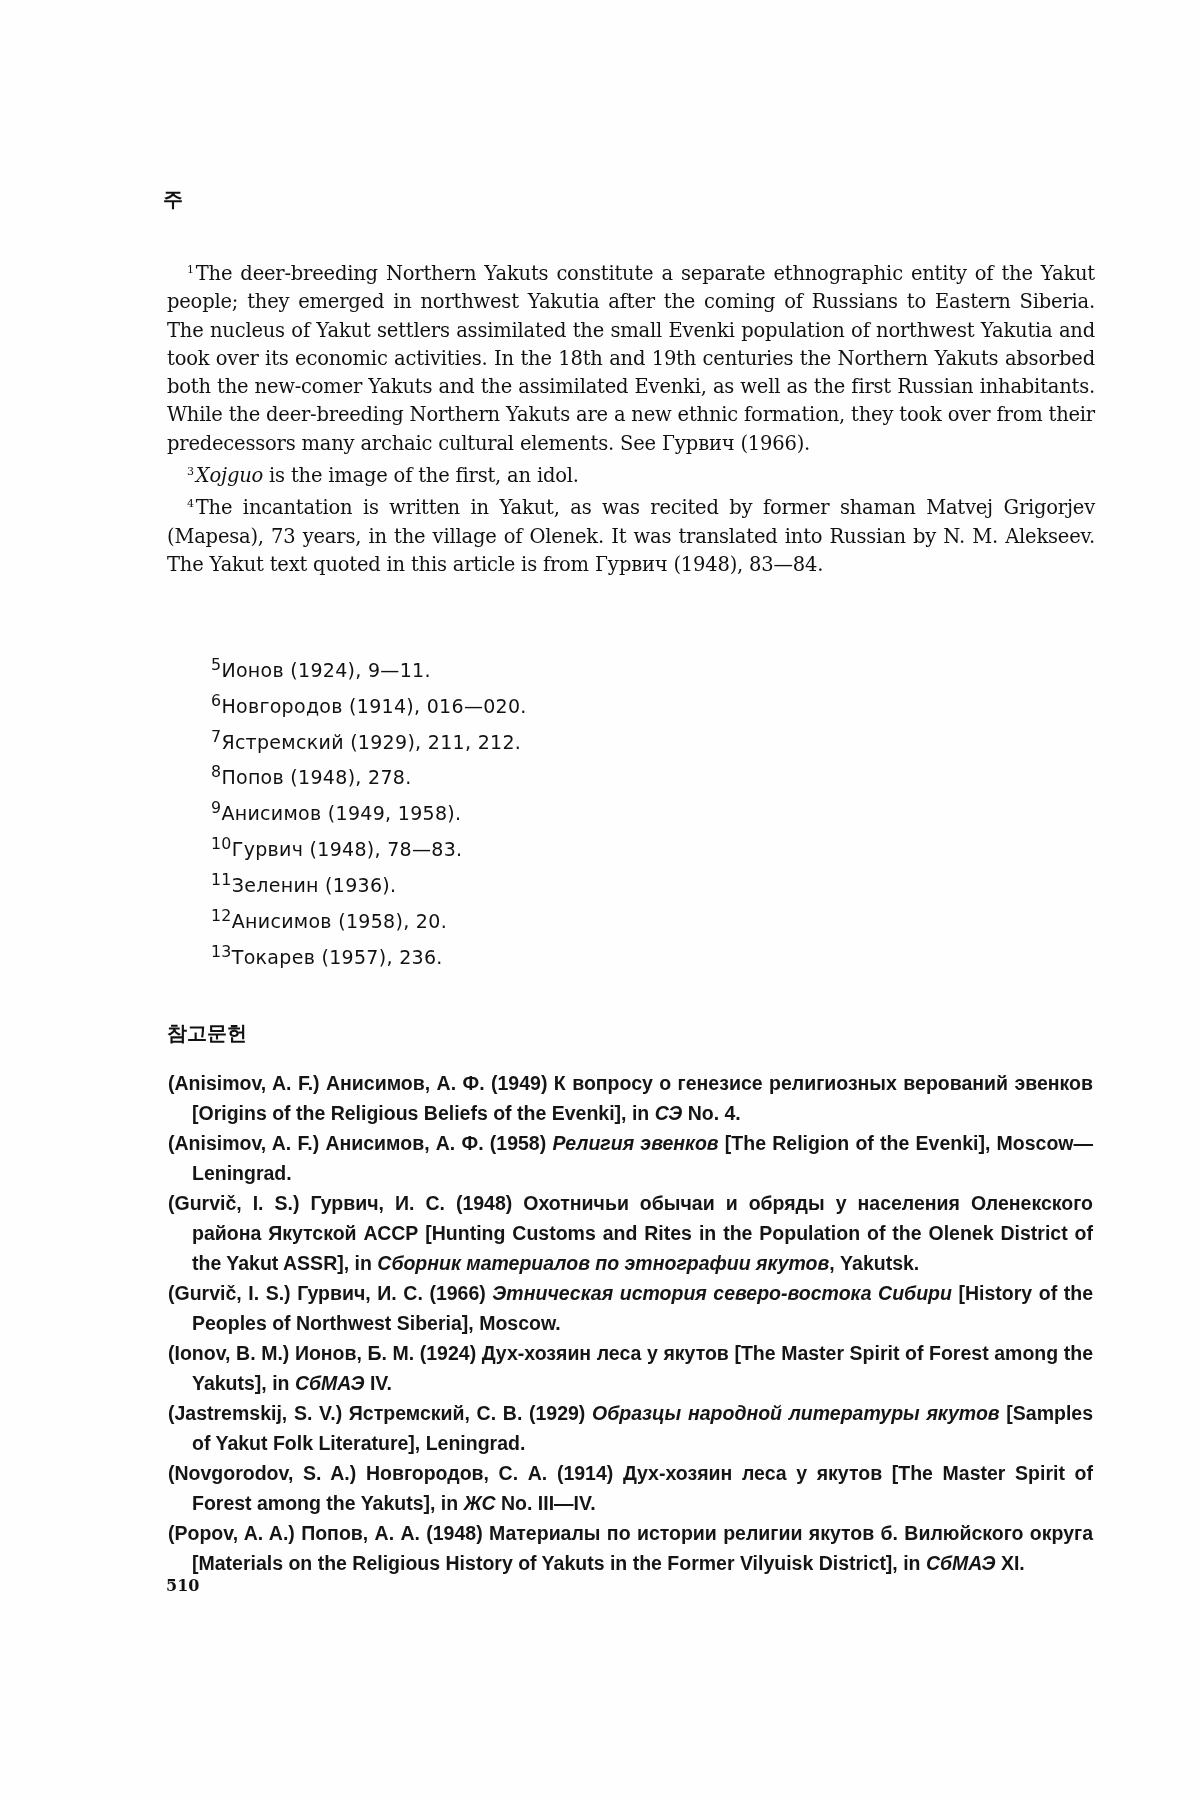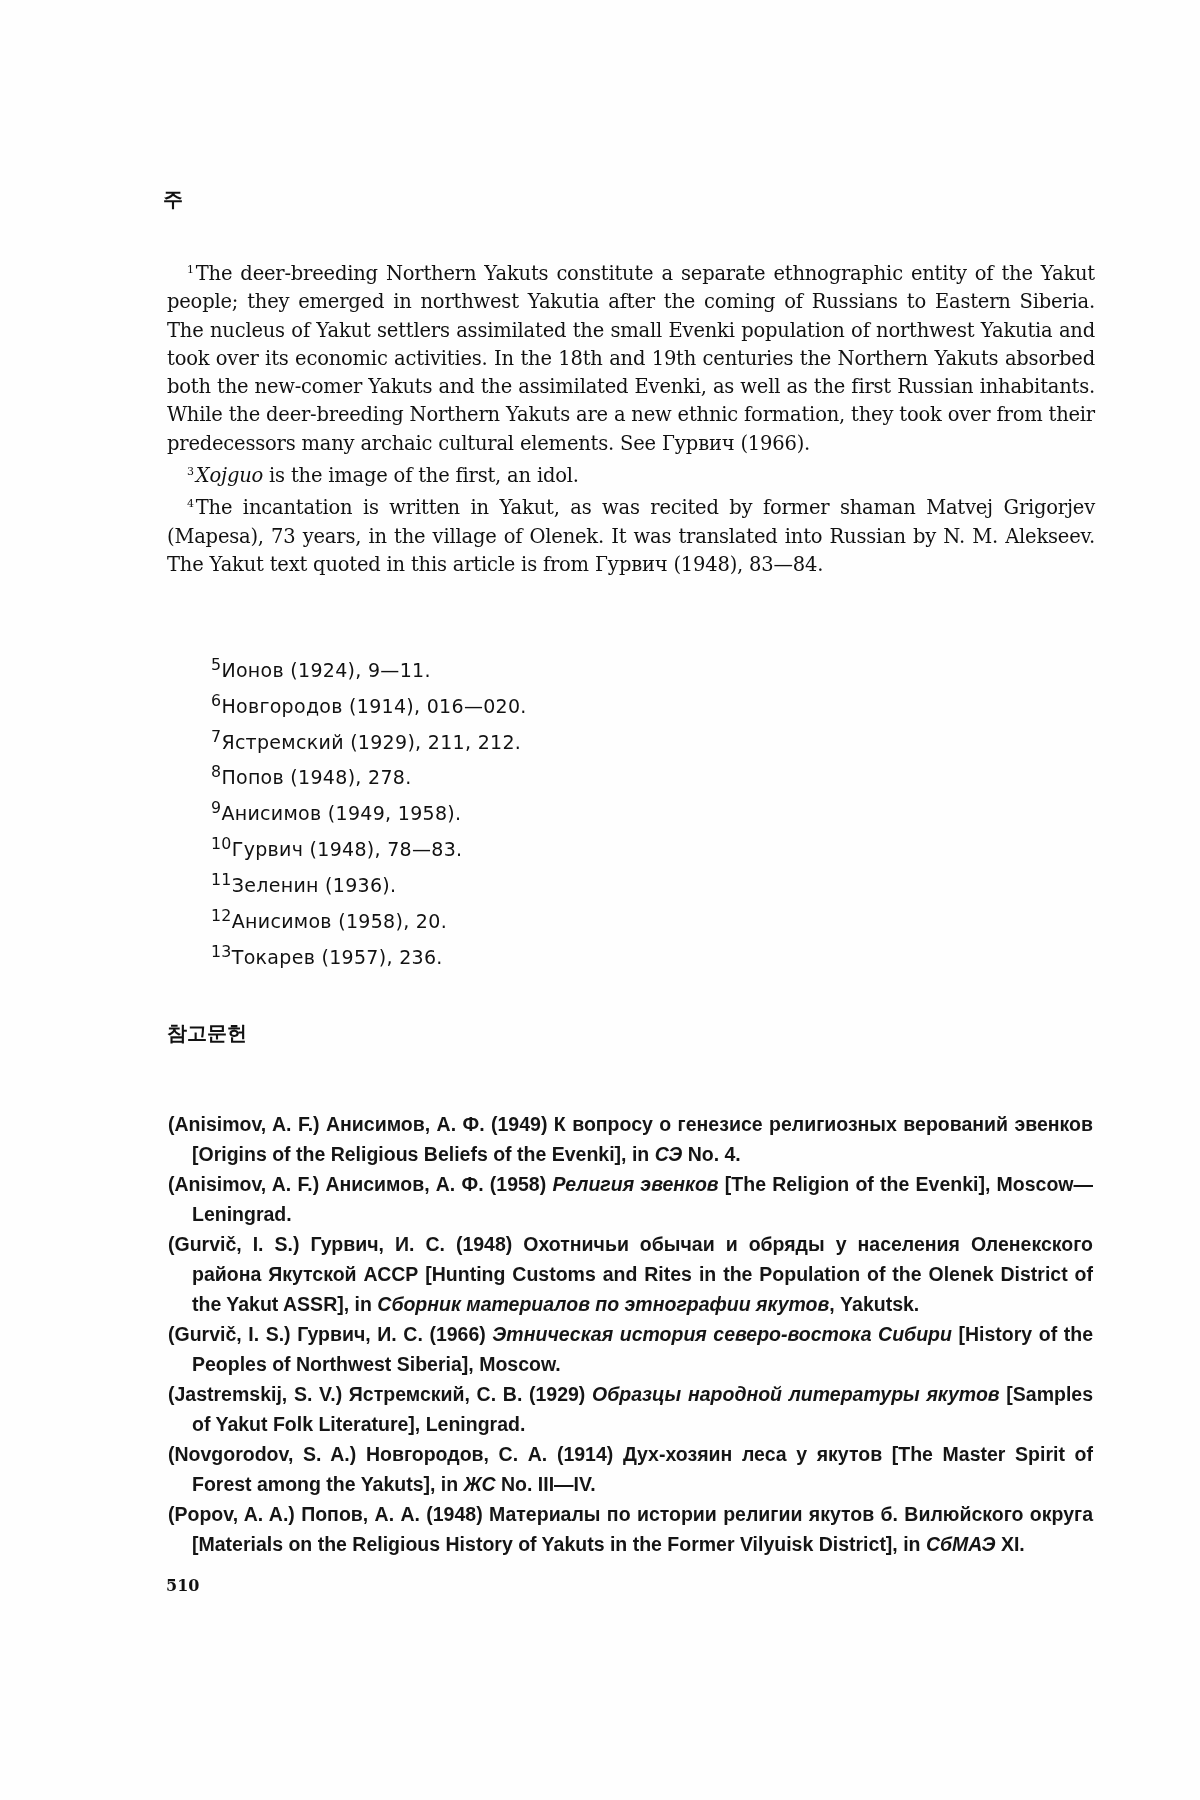--- a/index.html
+++ b/index.html
@@ -24,21 +24,21 @@
   .short-notes {
     position: absolute; left: 190px; top: 650px; width: 600px;
     font-family: "DejaVu Sans", sans-serif; font-size: 19px; line-height: 29.5px; letter-spacing: 0.3px; margin-left: 21px;
   }
   .short-notes .sn { margin: 0; white-space: nowrap; }
   .refs-heading {
     position: absolute; left: 167px; top: 1020px;
     font-family: "DejaVu Sans", sans-serif; font-size: 20px; font-weight: bold;
   }
   .refs {
-    position: absolute; left: 168px; top: 1109px; width: 925px;
+    position: absolute; left: 168px; top: 1068px; width: 925px;
     font-family: "Liberation Sans", sans-serif; font-size: 19.5px; line-height: 30px; font-weight: bold;
     color: #151515;
   }
   .ref { margin: 0; padding-left: 24px; text-indent: -24px; text-align: justify; }
   .ref i { font-style: italic; }
   .page-number {
     position: absolute; left: 166px; top: 1576px;
     font-family: "DejaVu Serif", serif; font-size: 16px; font-weight: bold;
   }
   i { font-style: italic; }
@@ -68,19 +68,20 @@
     <p class="sn"><sup>13</sup><span>Токарев (1957), 236.</span></p>
   </div>
 
   <div class="refs-heading">참고문헌</div>
 
   <div class="refs">
     <p class="ref"><span>(Anisimov, A. F.) Анисимов, А. Ф. (1949) К вопросу о генезисе религиозных верований эвенков [Origins of the Religious Beliefs of the Evenki], in </span><i>СЭ</i><span> No. 4.</span></p>
     <p class="ref"><span>(Anisimov, A. F.) Анисимов, А. Ф. (1958) </span><i>Религия эвенков</i><span> [The Religion of the Evenki], Moscow—Leningrad.</span></p>
     <p class="ref"><span>(Gurvič, I. S.) Гурвич, И. С. (1948) Охотничьи обычаи и обряды у населения Оленекского района Якутской АССР [Hunting Customs and Rites in the Population of the Olenek District of the Yakut ASSR], in </span><i>Сборник материалов по этнографии якутов</i><span>, Yakutsk.</span></p>
     <p class="ref"><span>(Gurvič, I. S.) Гурвич, И. С. (1966) </span><i>Этническая история северо-востока Сибири</i><span> [History of the Peoples of Northwest Siberia], Moscow.</span></p>
+    <p class="ref"><span>(Ionov, B. M.) Ионов, Б. М. (1924) Дух-хозяин леса у якутов [The Master Spirit of Forest among the Yakuts], in </span><i>СбМАЭ</i><span> IV.</span></p>
     <p class="ref"><span>(Jastremskij, S. V.) Ястремский, С. В. (1929) </span><i>Образцы народной литературы якутов</i><span> [Samples of Yakut Folk Literature], Leningrad.</span></p>
     <p class="ref"><span>(Novgorodov, S. A.) Новгородов, С. А. (1914) Дух-хозяин леса у якутов [The Master Spirit of Forest among the Yakuts], in </span><i>ЖС</i><span> No. III—IV.</span></p>
     <p class="ref"><span>(Popov, A. A.) Попов, А. А. (1948) Материалы по истории религии якутов б. Вилюйского округа [Materials on the Religious History of Yakuts in the Former Vilyuisk District], in </span><i>СбМАЭ</i><span> XI.</span></p>
   </div>
 
   <div class="page-number">510</div>
 </div>
 
 </body></html>

